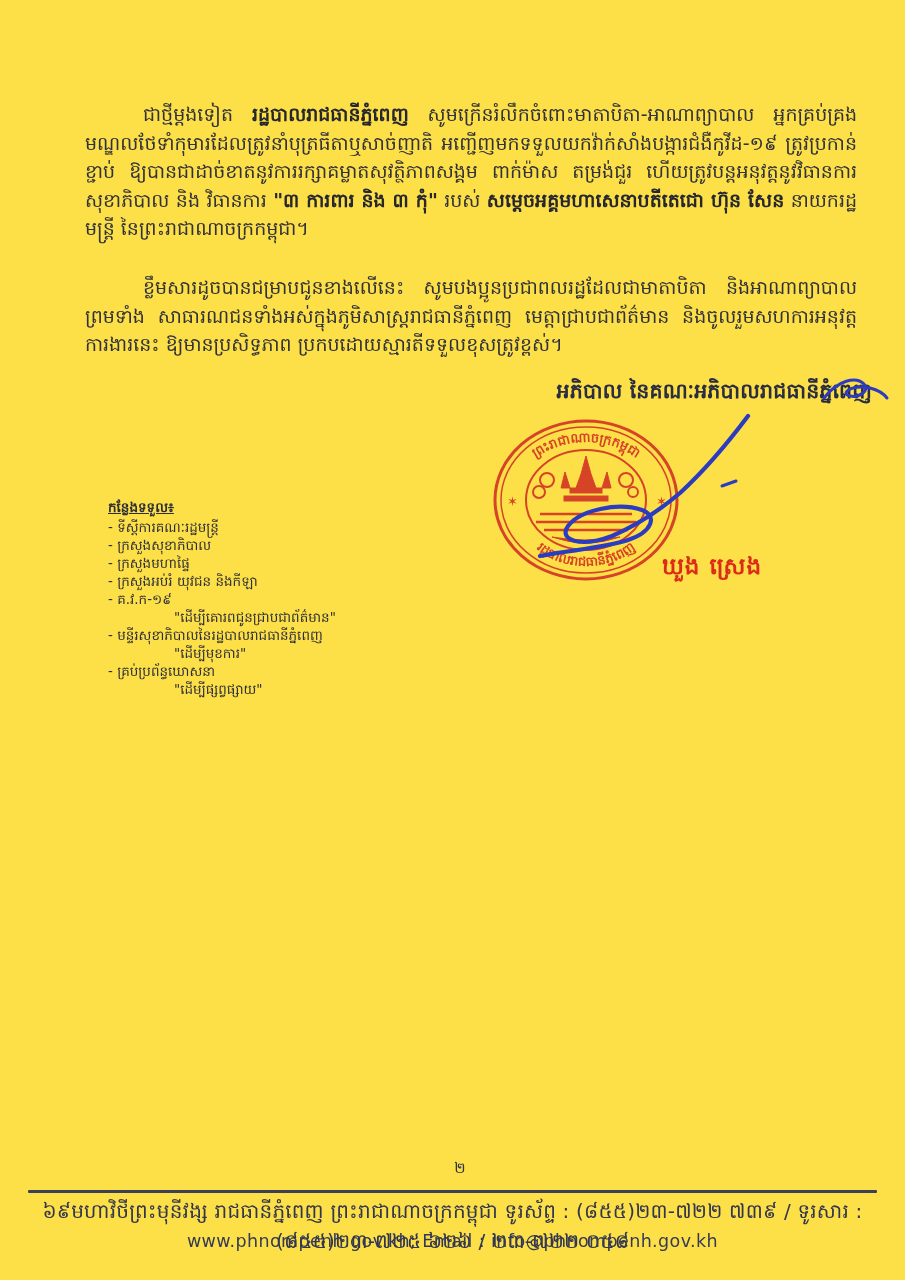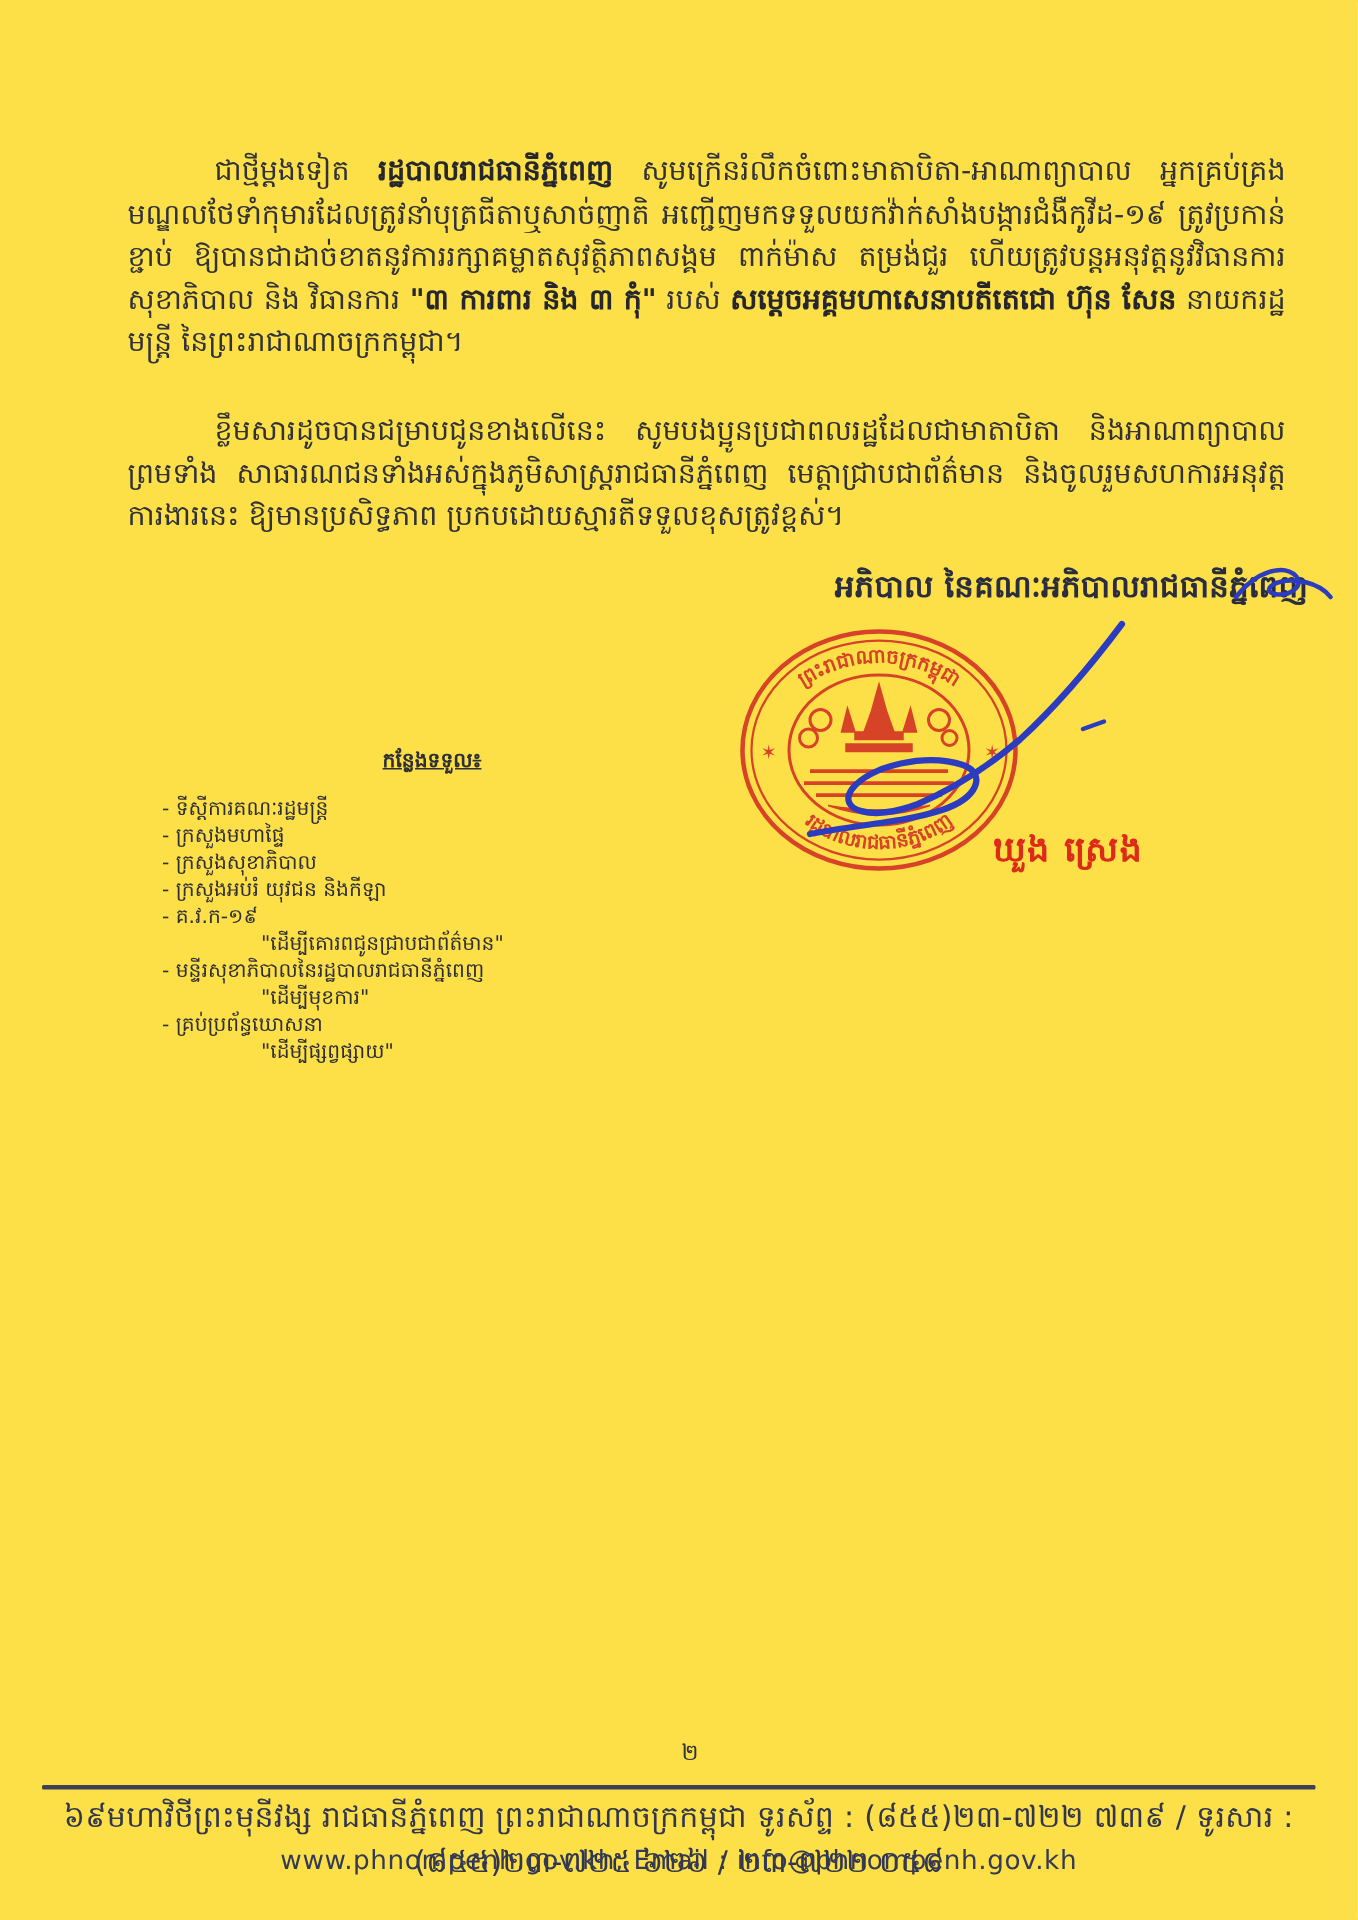--- a/index.html
+++ b/index.html
@@ -27,21 +27,21 @@
   .stamp{position:absolute;left:492px;top:418px;opacity:.94;}
   .sig-ink{position:absolute;left:500px;top:398px;pointer-events:none;}
   .sig-name{
     position:absolute;left:612px;top:552px;width:200px;text-align:center;
     font-size:23px;font-weight:700;color:#dc2b18;letter-spacing:1px;
   }
   .cc{
     position:absolute;left:108px;top:498px;width:360px;
     font-size:13.5px;line-height:18px;color:#2e2f36;
   }
-  .cc-head{font-weight:700;text-decoration:underline;margin-bottom:14px;text-align:center;}
+  .cc-head{font-weight:700;text-decoration:underline;margin-bottom:2px;}
   .cc-item{white-space:nowrap;}
   .cc-note{padding-left:66px;white-space:nowrap;}
   .page-num{
     position:absolute;left:430px;top:1158px;width:60px;text-align:center;
     font-size:15px;color:#33343c;
   }
   .footer-rule{
     position:absolute;left:28px;top:1190px;width:849px;height:3px;
     background:#3b4057;border-radius:1px;
   }
@@ -114,22 +114,22 @@
       <path d="M222,88 l14,-5" stroke-width="3"></path>
     </g>
   </svg>
 
   <div class="sig-name">ឃួង ស្រេង</div>
 
   <div class="cc">
     <div class="cc-head">កន្លែងទទួល៖</div>
     <div id="cc-items">
         <div class="cc-item">- ទីស្តីការគណៈរដ្ឋមន្ត្រី</div>
+        <div class="cc-item">- ក្រសួងសុខាភិបាល</div>
         <div class="cc-item">- ក្រសួងមហាផ្ទៃ</div>
-        <div class="cc-item">- ក្រសួងសុខាភិបាល</div>
         <div class="cc-item">- ក្រសួងអប់រំ យុវជន និងកីឡា</div>
         <div class="cc-item">- គ.វ.ក-១៩</div>
         <div class="cc-note">"ដើម្បីគោរពជូនជ្រាបជាព័ត៌មាន"</div>
         <div class="cc-item">- មន្ទីរសុខាភិបាលនៃរដ្ឋបាលរាជធានីភ្នំពេញ</div>
         <div class="cc-note">"ដើម្បីមុខការ"</div>
         <div class="cc-item">- គ្រប់ប្រព័ន្ធឃោសនា</div>
         <div class="cc-note">"ដើម្បីផ្សព្វផ្សាយ"</div>
       </div>
   </div>
 

